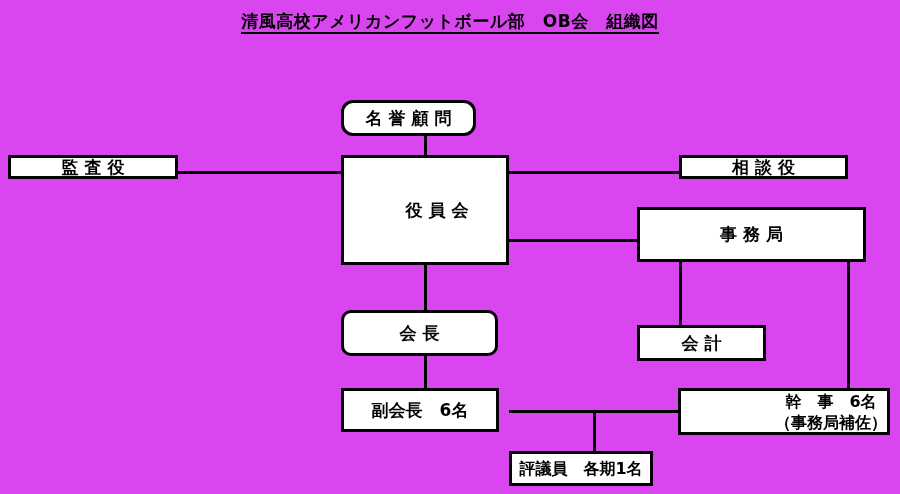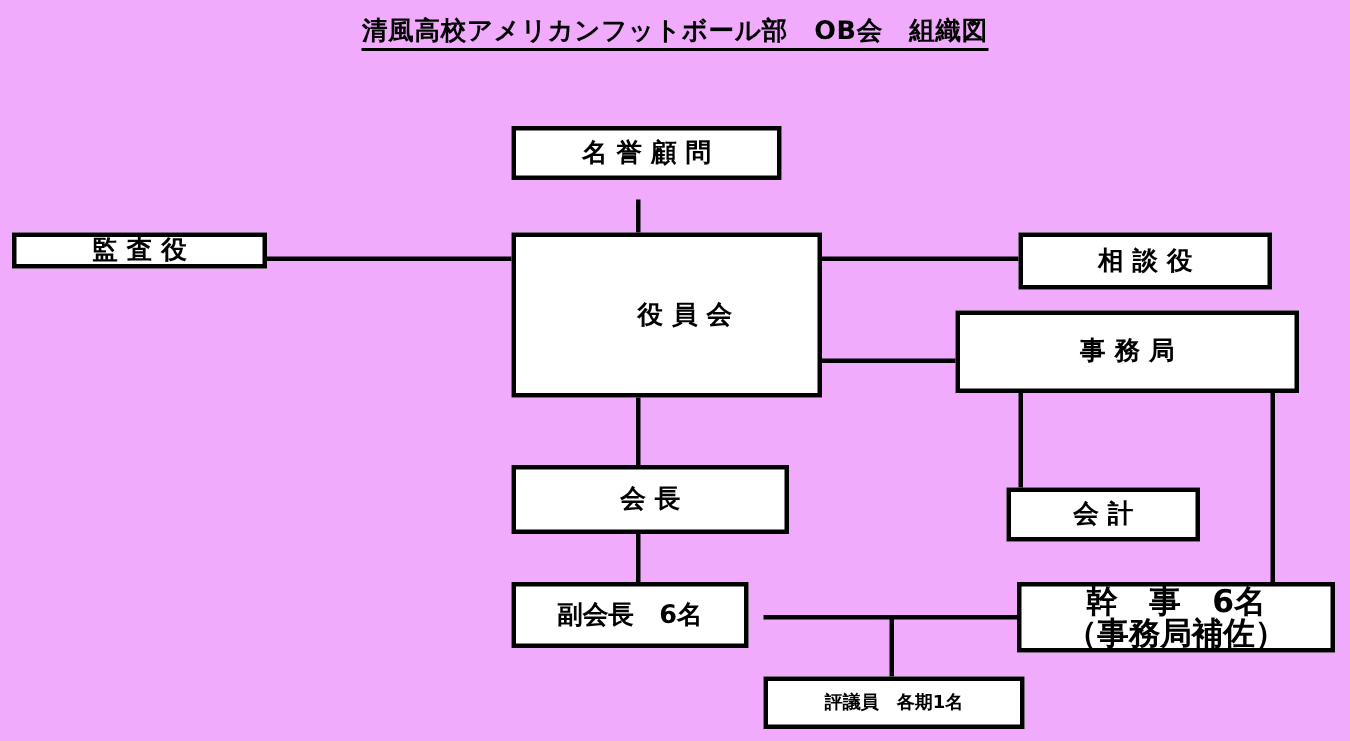--- a/index.html
+++ b/index.html
@@ -9,21 +9,21 @@
     background: #ffffff;
   }
   body {
     font-family: "DejaVu Sans", "Liberation Sans", sans-serif;
     color: #000000;
   }
   #canvas {
     position: relative;
     width: 900px;
     height: 494px;
-    background: #f0abfc;
+    background: #d946ef;
     overflow: hidden;
   }
   
   .chart-title {
     position: absolute;
     left: 0;
     top: 10px;
     width: 900px;
     text-align: center;
     font-size: 17px;
@@ -84,54 +84,54 @@
   <div class="line" style="left:424px; top:353px; width:3px; height:38px;"></div>
 
   <div class="line" style="left:679px; top:259px; width:3px; height:69px;"></div>
 
   <div class="line" style="left:847px; top:259px; width:3px; height:132px;"></div>
 
   <div class="line" style="left:509px; top:410px; width:172px; height:3px;"></div>
 
   <div class="line" style="left:593px; top:410px; width:3px; height:44px;"></div>
 
-  <div class="node" style="left:341px; top:84px; width:180px; height:36px;">
+  <div class="node" style="left:341px; top:100px; width:135px; height:36px;border-radius:12px;">
     <span class="label wide-space">名誉顧問</span>
   </div>
 
   <div class="node" style="left:8px; top:155px; width:170px; height:24px;">
     <span class="label wide-space">監査役</span>
   </div>
 
-  <div class="node" style="left:341px; top:155px; width:207px; height:110px;padding-left:24px;">
+  <div class="node" style="left:341px; top:155px; width:168px; height:110px;padding-left:24px;">
     <span class="label wide-space">役員会</span>
   </div>
 
-  <div class="node" style="left:679px; top:155px; width:169px; height:38px;">
+  <div class="node" style="left:679px; top:155px; width:169px; height:24px;">
     <span class="label wide-space">相談役</span>
   </div>
 
   <div class="node" style="left:637px; top:207px; width:229px; height:55px;">
     <span class="label wide-space">事務局</span>
   </div>
 
-  <div class="node" style="left:341px; top:310px; width:185px; height:46px;">
+  <div class="node" style="left:341px; top:310px; width:157px; height:46px;border-radius:10px;">
     <span class="label wide-space">会長</span>
   </div>
 
-  <div class="node" style="left:637px; top:325px; width:129px; height:36px;margin-left:34px;">
+  <div class="node" style="left:637px; top:325px; width:129px; height:36px;">
     <span class="label wide-space">会計</span>
   </div>
 
   <div class="node" style="left:341px; top:388px; width:158px; height:44px;">
     <span class="label">副会長　6名</span>
   </div>
 
-  <div class="node" style="left:678px; top:388px; width:212px; height:47px; font-size:21px; line-height:21px;">
+  <div class="node" style="left:678px; top:388px; width:212px; height:47px; font-size:16px; line-height:21px;justify-content:flex-end;">
     <span class="label">幹　事　6名
 （事務局補佐）</span>
   </div>
 
-  <div class="node" style="left:509px; top:451px; width:174px; height:35px; font-size:12px;">
+  <div class="node" style="left:509px; top:451px; width:144px; height:35px; font-size:16px;">
     <span class="label">評議員　各期1名</span>
   </div>
 
 </div>
 
 </body></html>

